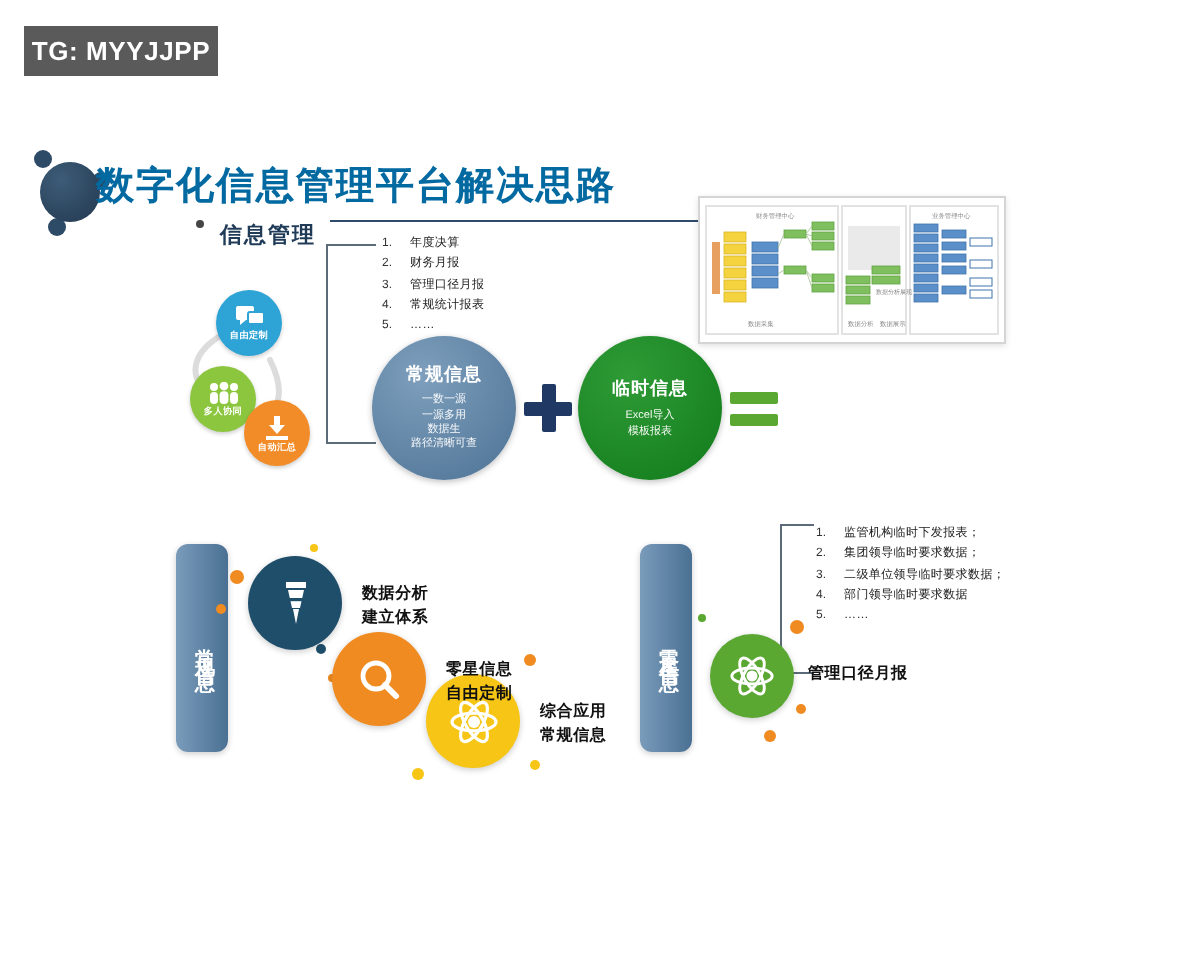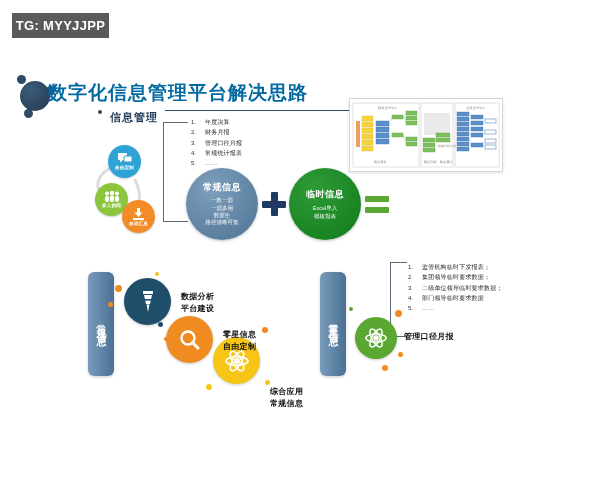--- a/index.html
+++ b/index.html
@@ -103,21 +103,21 @@
   .bc{position:absolute;border-radius:50%;display:flex;align-items:center;justify-content:center;
       box-shadow:0 1px 3px rgba(0,0,0,.2);}
   .bc-navy{left:124px;top:278px;width:47px;height:47px;background:#1f4e6b;}
   .bc-orange{left:166px;top:316px;width:47px;height:47px;background:#ef8b20;}
   .bc-yellow{left:213px;top:337px;width:47px;height:47px;background:#f6c516;}
   .bc-green{left:355px;top:317px;width:42px;height:42px;background:#5aa832;}
 
   .bl{position:absolute;font-size:8px;font-weight:bold;color:#111;line-height:1.45;letter-spacing:.3px;}
   .bl-1{left:181px;top:291px;}
   .bl-2{left:223px;top:329px;}
-  .bl-3{left:270px;top:350px;margin-top:36px;}
+  .bl-3{left:270px;top:350px;}
   .bl-4{left:404px;top:331px;font-size:8px;}
 
   .sp{position:absolute;border-radius:50%;}
 
   .flow{position:absolute;left:349px;top:98px;width:152px;height:72px;background:#fff;
         border:1px solid #d5d5d5;box-shadow:0 1px 3px rgba(0,0,0,.12);}
 </style>
 </head>
 <body>
 
@@ -369,21 +369,21 @@
     <svg width="22" height="22" viewBox="0 0 24 24">
       <circle cx="12" cy="12" r="3" fill="#fff"></circle>
       <ellipse cx="12" cy="12" rx="11" ry="4.4" fill="none" stroke="#fff" stroke-width="1.6"></ellipse>
       <ellipse cx="12" cy="12" rx="11" ry="4.4" fill="none" stroke="#fff" stroke-width="1.6" transform="rotate(60 12 12)"></ellipse>
       <ellipse cx="12" cy="12" rx="11" ry="4.4" fill="none" stroke="#fff" stroke-width="1.6" transform="rotate(120 12 12)"></ellipse>
     </svg>
   </div>
 
   <div class="bl bl-1">
     <div>数据分析</div>
-    <div>平台建设</div>
+    <div>建立体系</div>
   </div>
   <div class="bl bl-2">
     <div>零星信息</div>
     <div>自由定制</div>
   </div>
   <div class="bl bl-3">
     <div>综合应用</div>
     <div>常规信息</div>
   </div>
   <div class="bl bl-4">管理口径月报</div>

